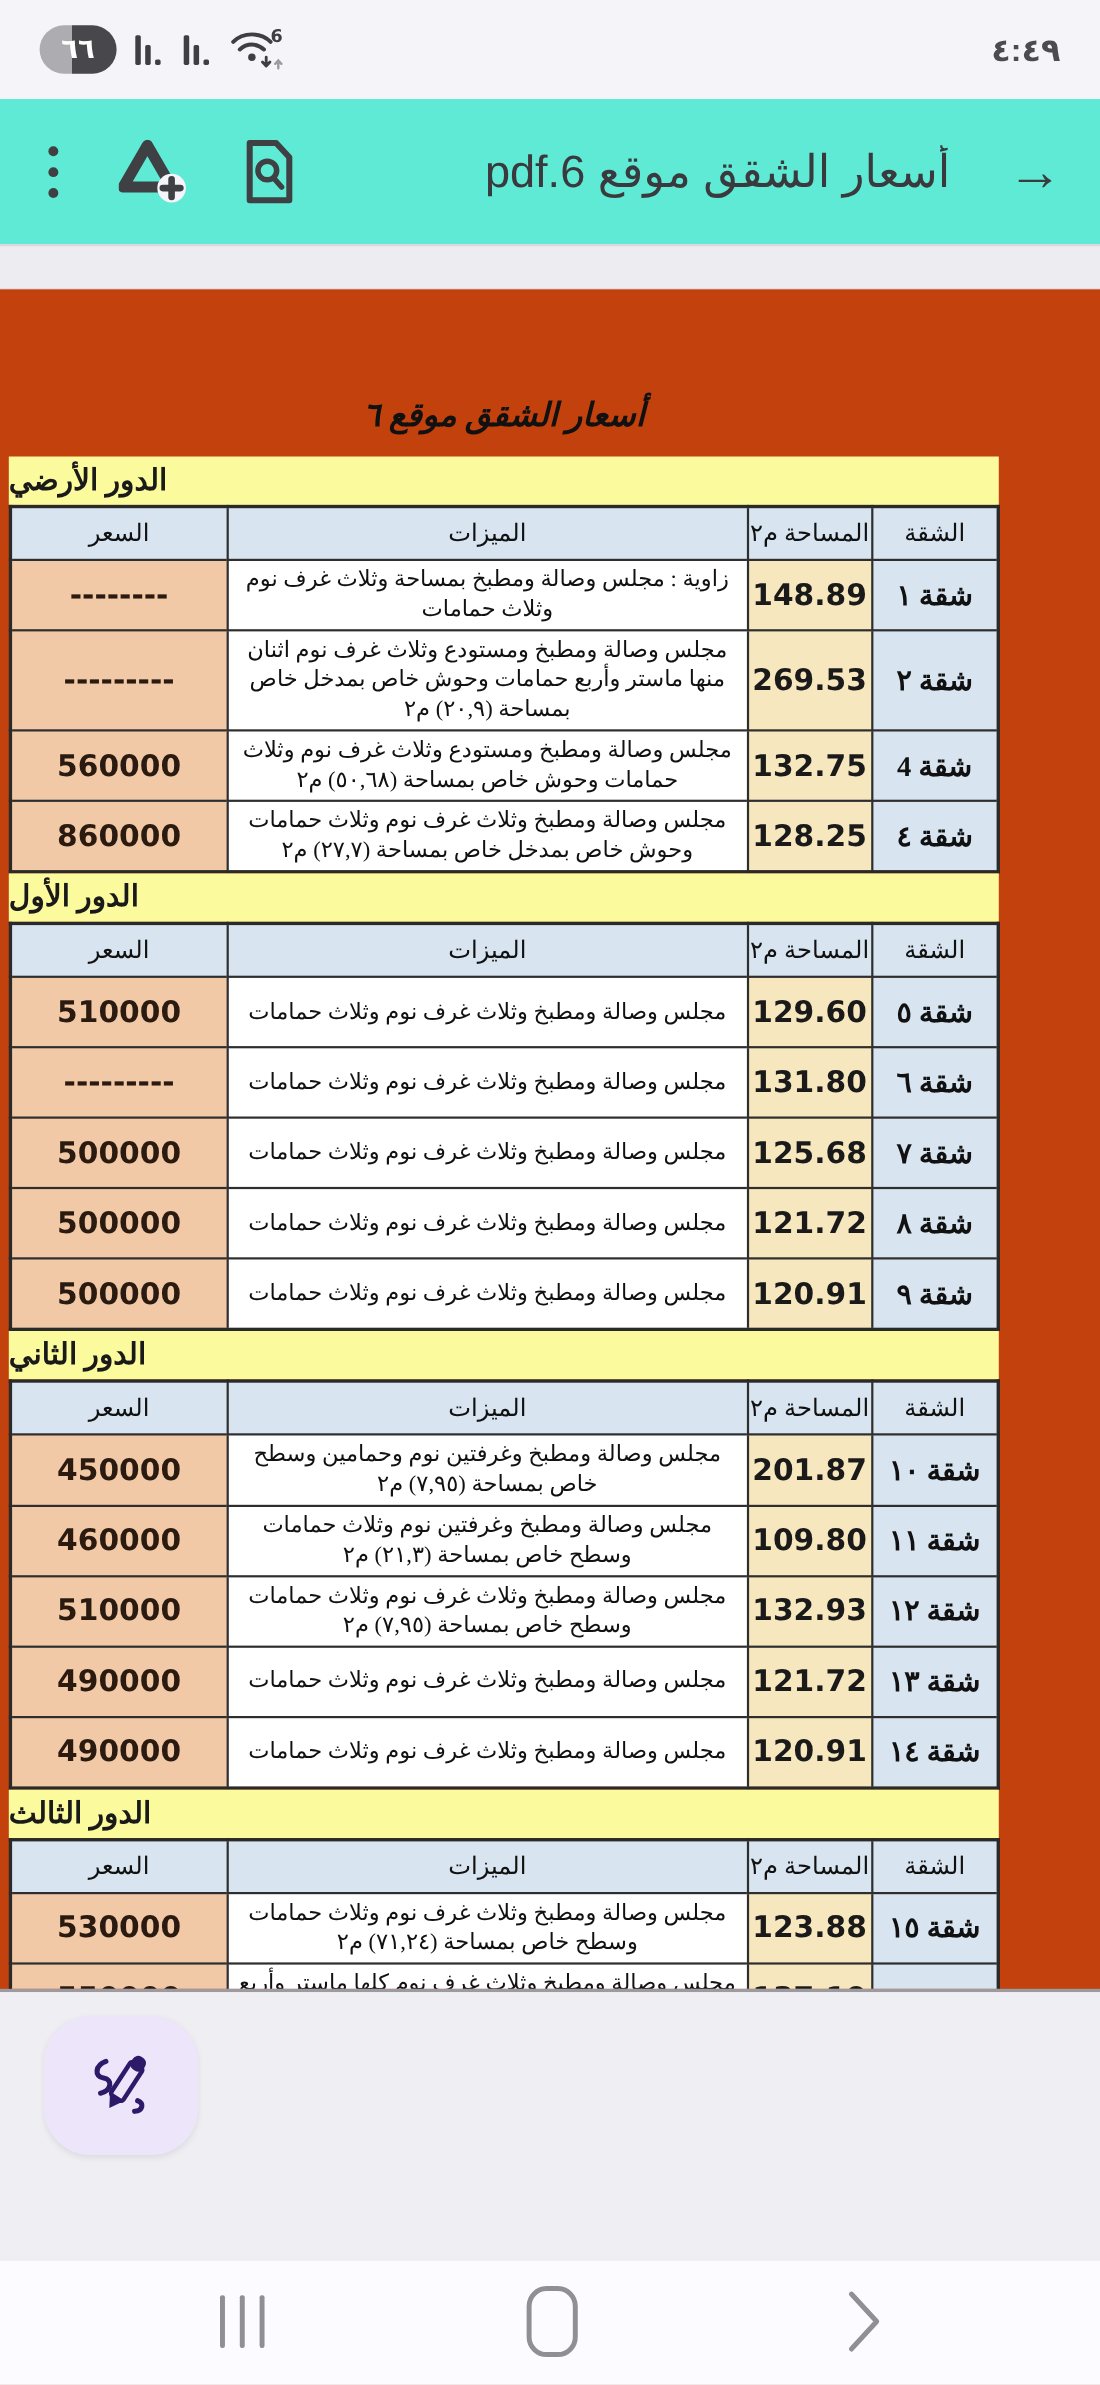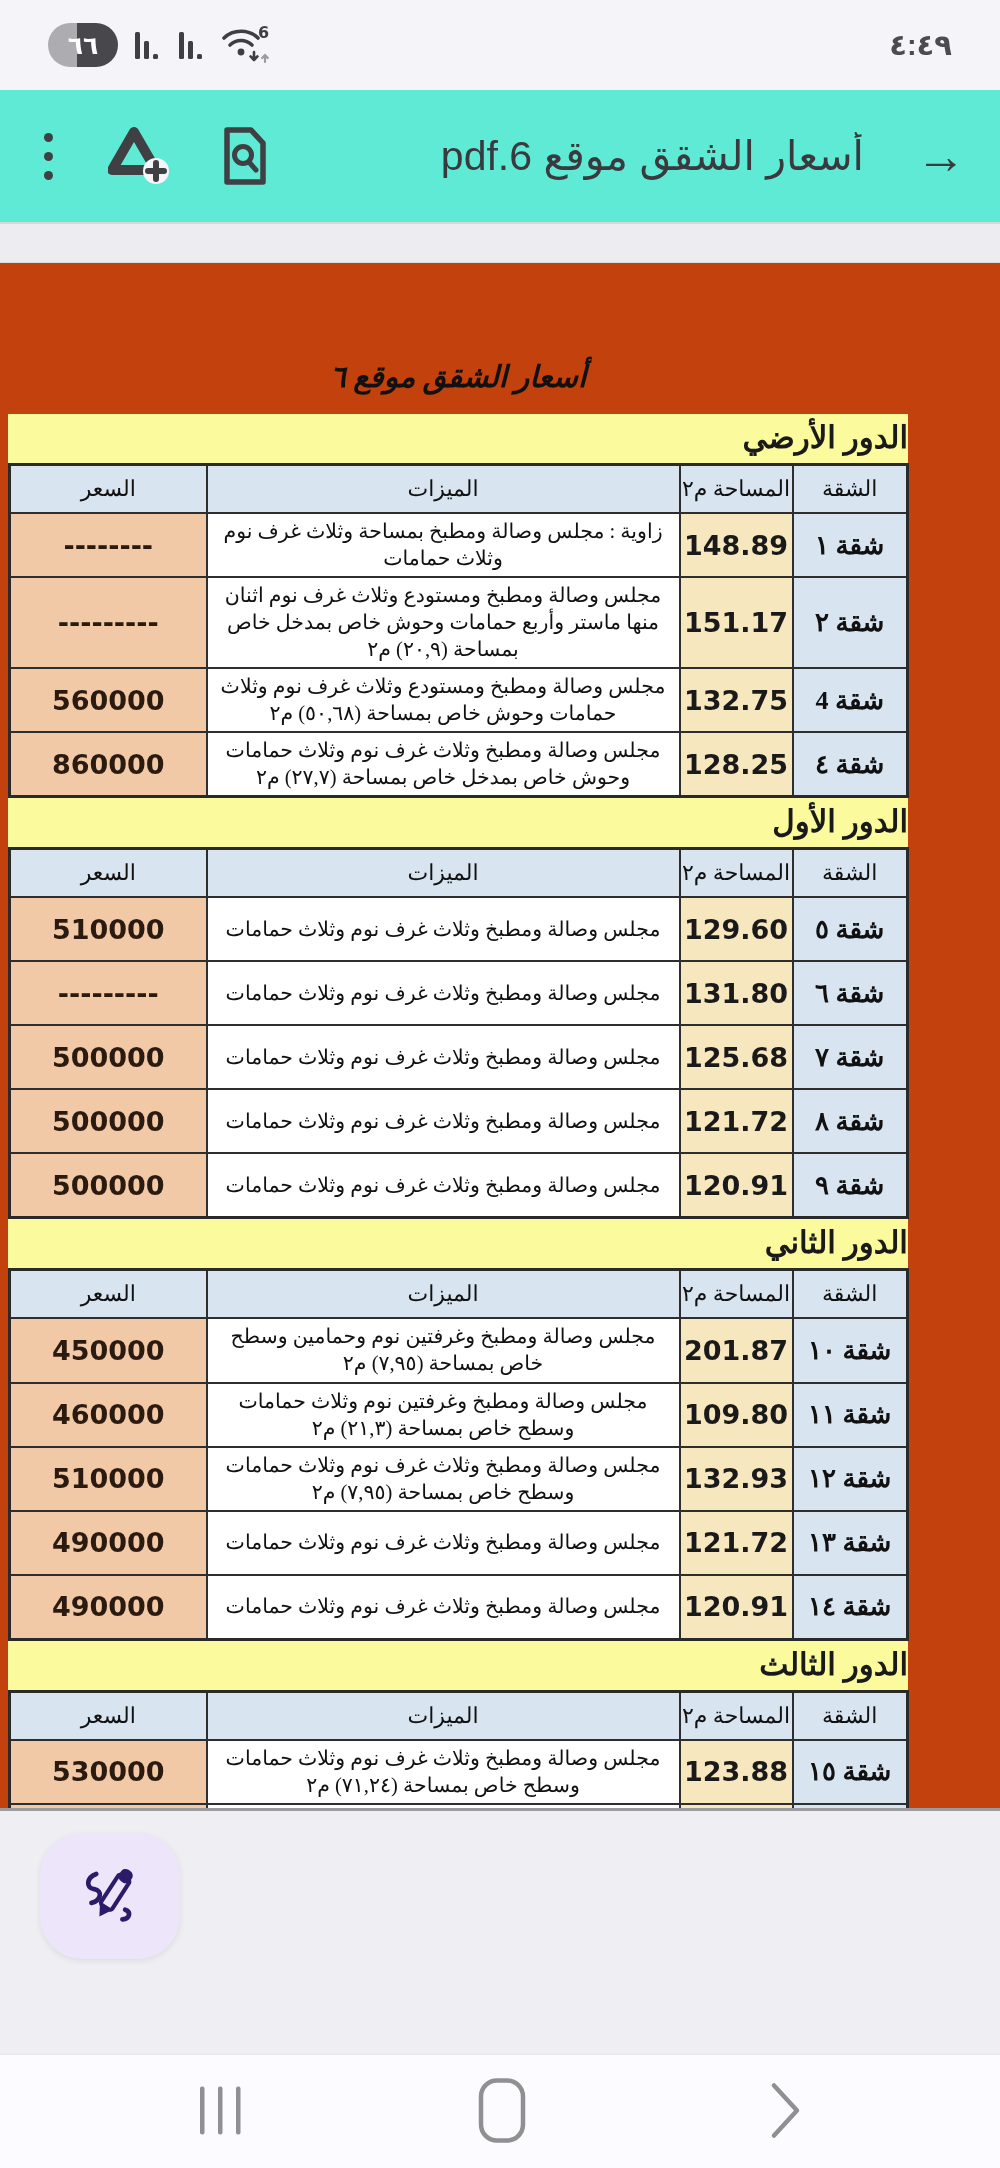--- a/index.html
+++ b/index.html
@@ -4,21 +4,21 @@
 <style>
   html,body{margin:0;padding:0;}
   body{
     width:1000px;height:2168px;overflow:hidden;background:#EFEEF2;
     font-family:"Liberation Sans","DejaVu Sans",sans-serif;
     -webkit-font-smoothing:antialiased;
   }
   .screen{width:1000px;height:2168px;display:flex;flex-direction:column;}
 
   
-  .status-bar{height:90px;background:#F5F4F8;display:flex;align-items:center;padding:0 48px;box-sizing:border-box;gap:14px;}
+  .status-bar{height:90px;background:#F5F4F8;display:flex;align-items:center;padding:0 36px;box-sizing:border-box;gap:14px;}
   .battery-pill{
     width:70px;height:44px;border-radius:22px;
     background:linear-gradient(to right,#ACACB1 0 42%,#47474C 42% 100%);
     color:#fff;font-weight:700;font-size:25px;display:flex;align-items:center;justify-content:center;
   }
   .sig-icon,.wifi-icon{display:block;}
   .time{margin-left:auto;font-size:29px;color:#4B4B50;font-weight:600;letter-spacing:1px;}
 
   
   .app-bar{height:132px;background:#5eead4;display:flex;align-items:center;padding:0 26px;box-sizing:border-box;}
@@ -40,21 +40,21 @@
     height:1548px;background:#c2410c;box-sizing:border-box;overflow:hidden;
     border-bottom:3px solid #9C9BA1;
     font-family:"Liberation Serif","DejaVu Serif",serif;
   }
   .doc-content{width:900px;margin-left:8px;}
   .doc-title{
     text-align:center;font-weight:700;font-style:italic;font-size:30px;color:#111;
     margin:96px 0 20px 0;direction:rtl;
   }
   .floor-banner{
-    background:#FBFA9C;text-align:right;font-weight:700;font-size:31px;color:#1a1a1a;
+    background:#FBFA9C;text-align:left;font-weight:700;font-size:27px;color:#1a1a1a;
     padding:5px 0 7px 0;direction:rtl;
   }
   table.price-table{width:100%;border-collapse:collapse;table-layout:fixed;direction:rtl;border:3px solid #2A2A2A;}
   .price-table th,.price-table td{border:2px solid #2E2E2E;text-align:center;vertical-align:middle;}
   .price-table thead th{
     background:#D8E4F0;font-weight:400;font-size:22px;height:44px;color:#111;
   }
   .price-table td{height:54px;}
   td.apt-cell{background:#D8E4F0;font-weight:700;font-size:26px;color:#111;}
   td.area-cell{background:#F7E7BE;font-weight:600;font-size:27px;color:#1a1a1a;font-family:"DejaVu Sans","Liberation Sans",sans-serif;}
@@ -154,21 +154,21 @@
             </thead>
             <tbody>
               <tr>
                 <td class="apt-cell">شقة ١</td>
                 <td class="area-cell">148.89</td>
                 <td class="features-cell">زاوية : مجلس وصالة ومطبخ بمساحة وثلاث غرف نوم وثلاث حمامات</td>
                 <td class="price-cell">--------</td>
               </tr>
               <tr>
                 <td class="apt-cell">شقة ٢</td>
-                <td class="area-cell">151.17</td>
+                <td class="area-cell">269.53</td>
                 <td class="features-cell">مجلس وصالة ومطبخ ومستودع وثلاث غرف نوم اثنان منها ماستر وأربع حمامات وحوش خاص  بمدخل خاص بمساحة (٢٠,٩) م٢</td>
                 <td class="price-cell">---------</td>
               </tr>
               <tr>
                 <td class="apt-cell">شقة 4</td>
                 <td class="area-cell">132.75</td>
                 <td class="features-cell">مجلس وصالة ومطبخ ومستودع وثلاث غرف نوم وثلاث حمامات وحوش خاص بمساحة (٥٠,٦٨) م٢</td>
                 <td class="price-cell">560000</td>
               </tr>
               <tr>

